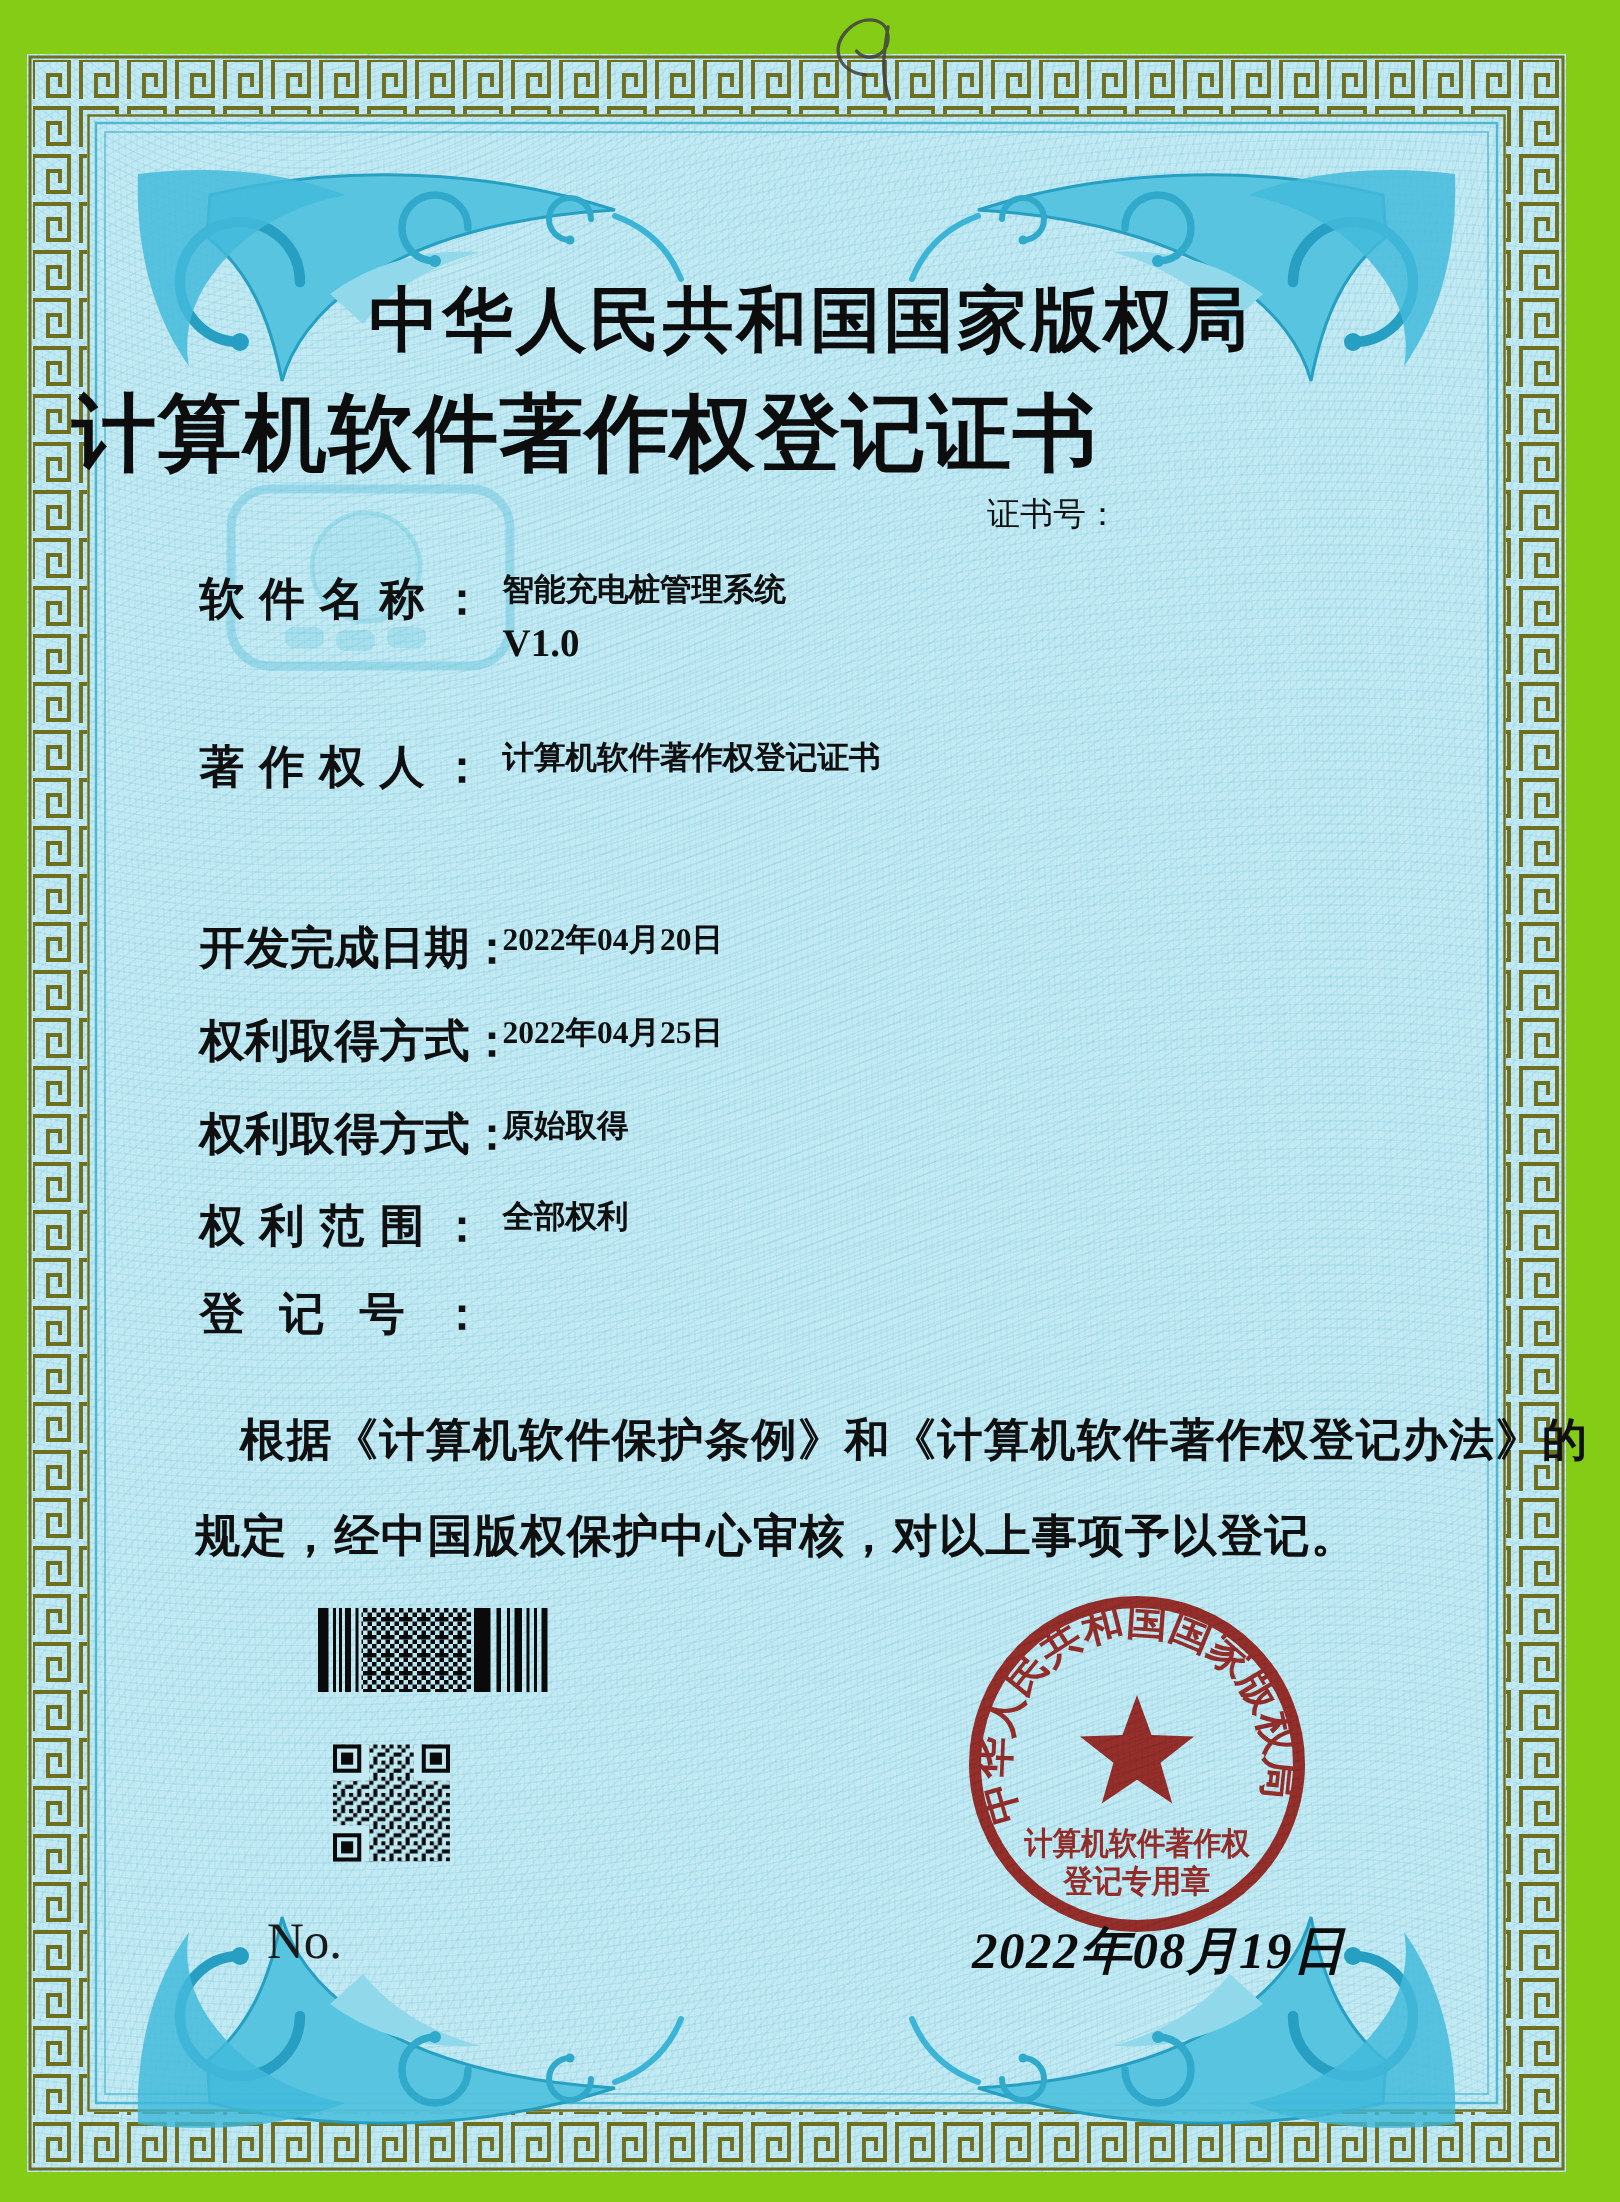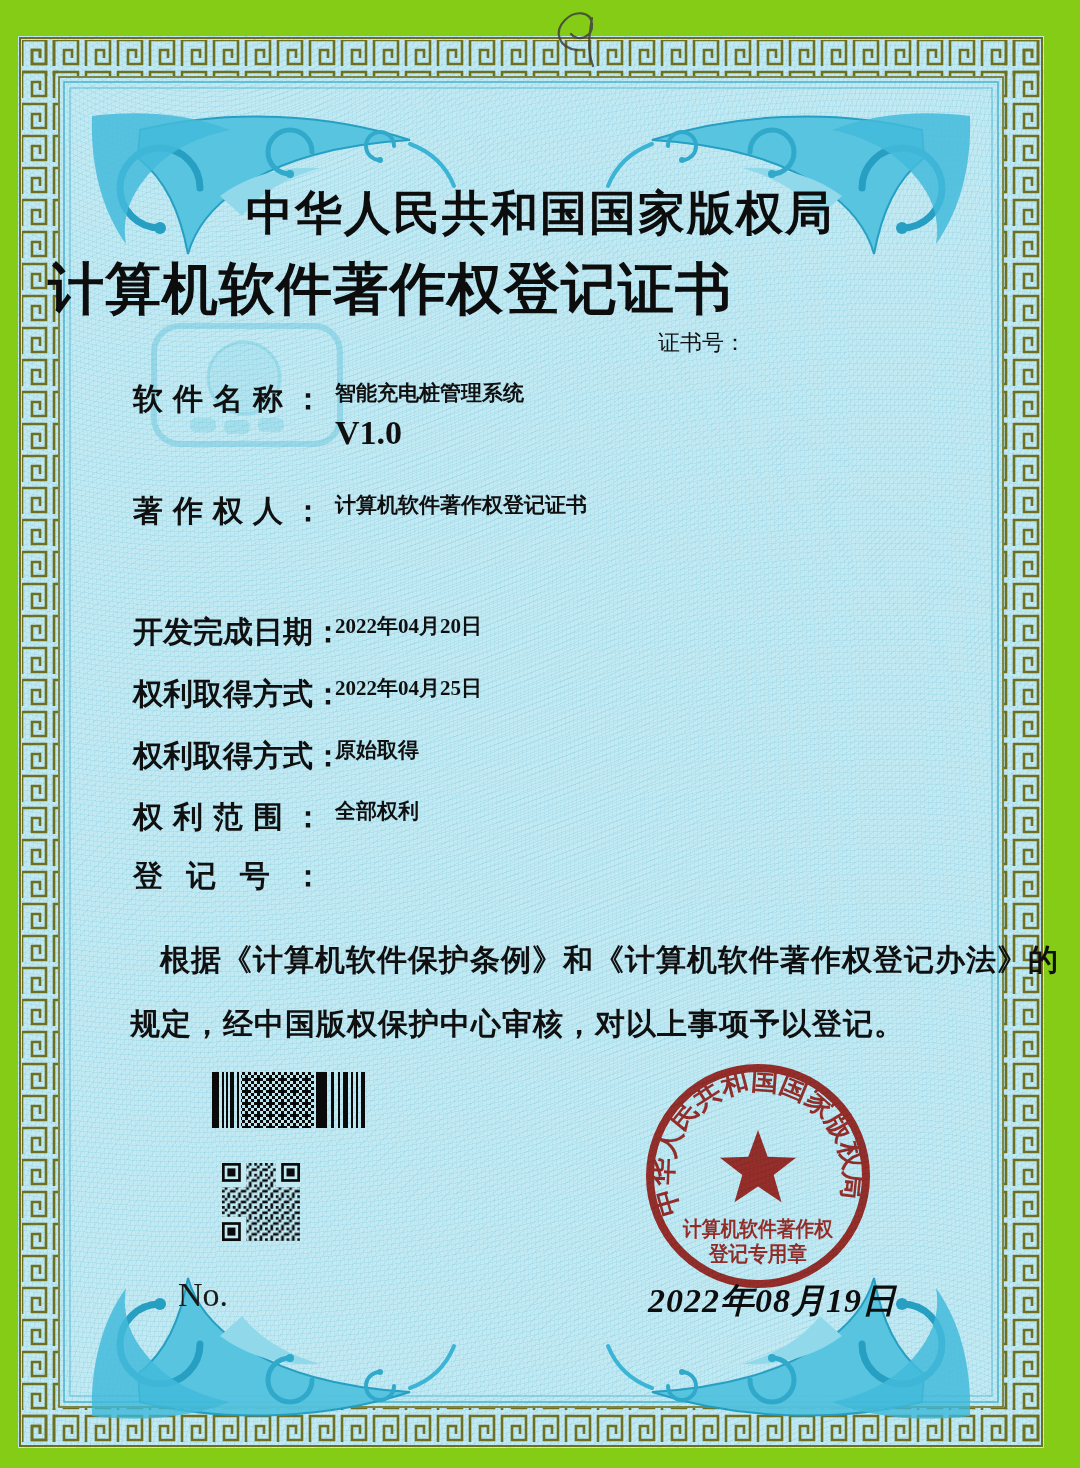--- a/index.html
+++ b/index.html
@@ -28,21 +28,21 @@
     font-size:47px;font-weight:bold;color:#0d0d0d;letter-spacing:2px;
   }
   .title2{
     left:0;right:0;top:252px;
     font-size:56px;font-weight:bold;color:#0d0d0d;letter-spacing:1px;margin-left:48px;
   }
   .certno{left:658px;top:328px;font-size:22px;font-weight:normal;color:#111;}
   .frow{left:133px;font-size:30px;font-weight:bold;color:#101010;white-space:nowrap;}
   .flabel{display:inline-block;width:190px;text-align:justify;text-align-last:justify;-moz-text-align-last:justify;vertical-align:top;}
   .fvalue{display:inline-block;margin-left:12px;font-size:21px;vertical-align:top;}
-  .fvalue2{left:335px;font-size:34px;font-weight:bold;color:#101010;}
+  .fvalue2{left:335px;font-size:26px;font-weight:bold;color:#101010;}
   .stmt{font-size:30px;font-weight:bold;color:#101010;letter-spacing:1px;white-space:nowrap;}
   .serial{left:178px;top:1276px;font-size:34px;color:#1a1a1a;}
   .issue-date{left:648px;top:1278px;font-size:34px;font-weight:bold;color:#0d0d0d;letter-spacing:1px;font-style:italic;}
   .seal{left:640px;top:1058px;opacity:.93;mix-blend-mode:multiply;}
   .squiggle{left:515px;top:0;z-index:6;}
   .wmark{left:148px;top:322px;opacity:.75;}
 </style>
 </head>
 <body>
 

